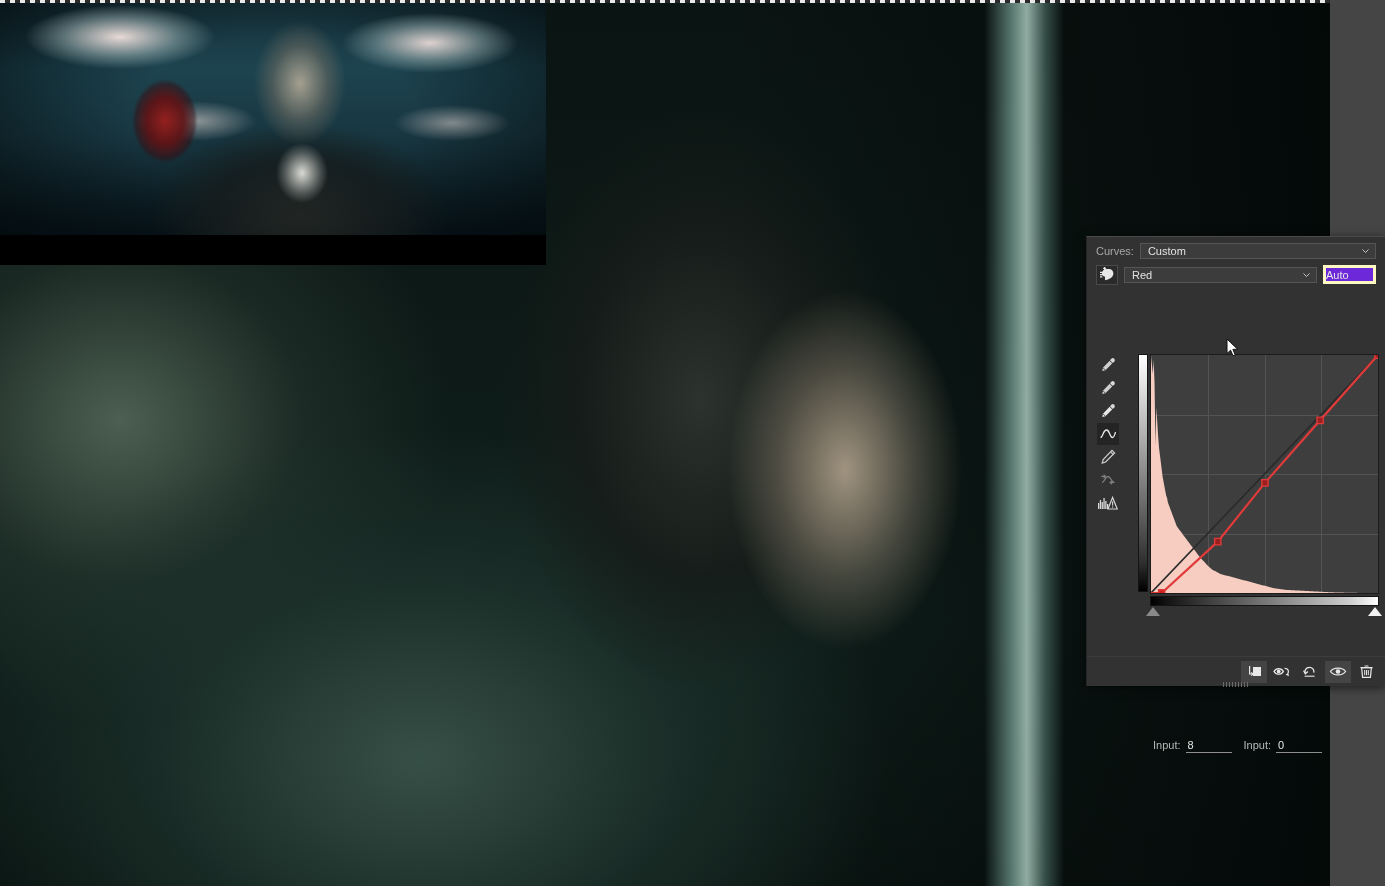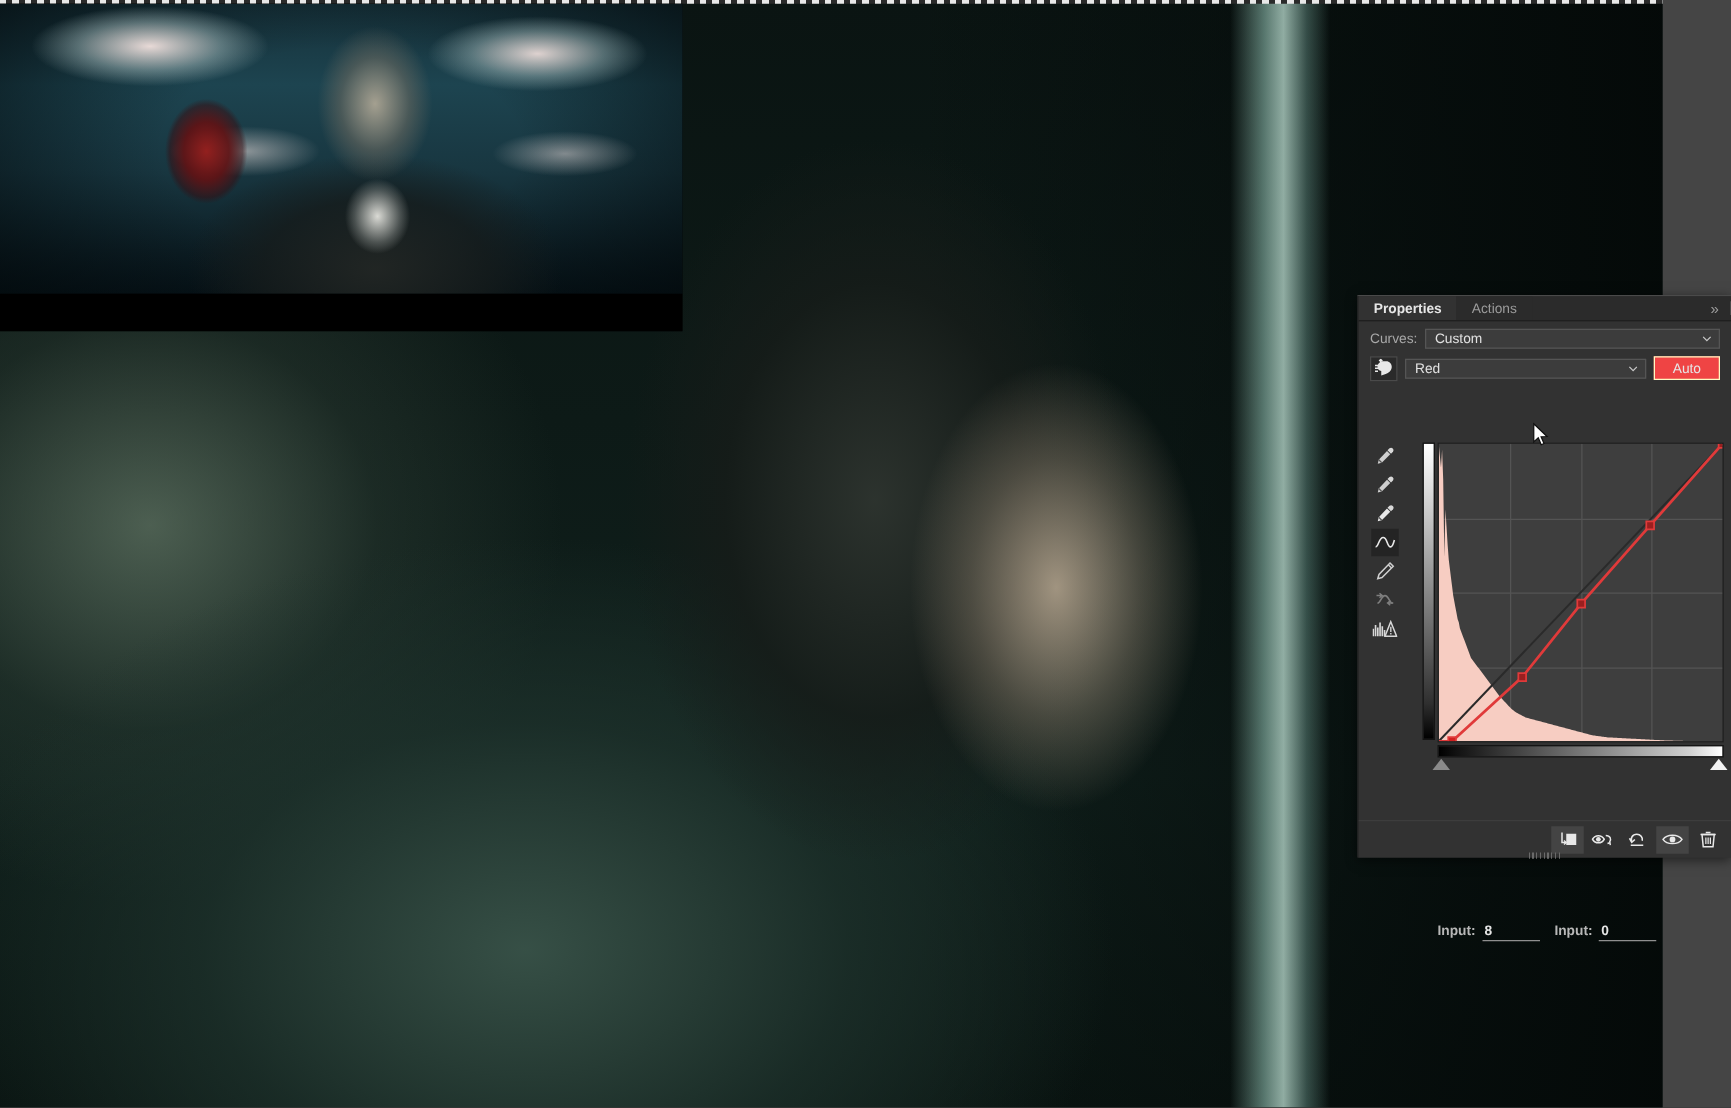--- a/index.html
+++ b/index.html
@@ -106,22 +106,22 @@
 
   .row{ display:flex; align-items:center; height:21px; padding:0 9px; gap:6px; margin-top:3px; }
   .row-label{ font-size:11px; color:#a8a8a8; }
   .select{ position:relative; flex:1; height:16px; background:#3c3c3c;
            border:1px solid #555; display:flex; align-items:center;
            padding:0 12px 0 7px; font-size:11px; color:#e2e2e2; }
   .select .chev{ position:absolute; right:6px; top:50%; transform:translateY(-50%);
                  width:7px; height:7px; }
   .chan-btn{ width:22px; height:20px; background:#2a2a2a; border:1px solid #4a4a4a;
              display:flex; align-items:center; justify-content:center; }
-  .auto-btn{ width:53px; height:19px; background:#ef4444; border:1px solid #fef9c3;
-             display:flex; align-items:center; justify-content:center;
+  .auto-btn{ width:53px; height:19px; background:#6d28d9; border:3px solid #fef9c3;
+             display:flex; align-items:center; 
              font-size:11px; color:#e6e6e6; }
 
   
   #curve-zone{ position:absolute; left:9px; top:117px; width:283px; height:255px; }
   #tool-col{ position:absolute; left:0; top:0; width:24px; height:185px;
              display:flex; flex-direction:column; align-items:center; gap:0; }
   .tool{ width:22px; height:22px; display:flex; align-items:center; justify-content:center;
          margin-bottom:1px; }
   .tool.active{ background:#242424; }
 
@@ -141,21 +141,21 @@
           border:1px solid #141414; }
   .slider-tri{ position:absolute; top:253px; width:0; height:0;
                border-left:7px solid transparent; border-right:7px solid transparent; }
   #tri-black{ left:8px; border-bottom:9px solid #8a8a8a; }
   #tri-white{ left:230px; border-bottom:9px solid #f2f2f2; }
 
   
   #io-row{ position:absolute; left:0; right:0; top:385px;
            display:flex; justify-content:center; align-items:baseline; gap:12px;
            font-size:11px; color:#b8b8b8; }
-  .io-group{ display:flex; align-items:baseline; gap:5px;font-weight:bold; }
+  .io-group{ display:flex; align-items:baseline; gap:5px; }
   .io-val{ display:inline-block; min-width:46px; color:#e6e6e6;
            border-bottom:1px solid #8f8f8f; padding:0 2px 1px 2px; }
 
   
   #panel-footer{ position:absolute; left:0; right:0; bottom:0; height:30px;
                  background:#323232; border-top:1px solid #3d3d3d;
                  display:flex; align-items:center; justify-content:flex-end;
                  padding-right:6px; gap:2px; }
   .fbtn{ width:26px; height:22px; display:flex; align-items:center; justify-content:center; }
   .fbtn.on{ background:#444; }
@@ -175,32 +175,20 @@
   <div id="canvas-dark-top"></div>
   <div id="selection-ants"></div>
 
   <div id="ref-frame">
     <div id="ref-photo"></div>
     <div id="ref-letterbox"></div>
   </div>
 
   <div id="properties-panel">
 
-    <div class="tabbar">
-      <div class="tab active">
-        <span>Properties</span>
-      </div>
-      <div class="tab">
-        <span>Actions</span>
-      </div>
-      <div class="tab-collapse">
-        <span>»</span>
-      </div>
-      <div class="tab-divider"></div>
-    </div>
 
 
     <div class="row">
       <span class="row-label">Curves:</span>
       <div class="select">
         <span>Custom</span>
         <svg class="chev" viewBox="0 0 7 7">
           <path d="M0.5 2 L3.5 5 L6.5 2" fill="none" stroke="#c8c8c8" stroke-width="1"></path>
         </svg>
       </div>

